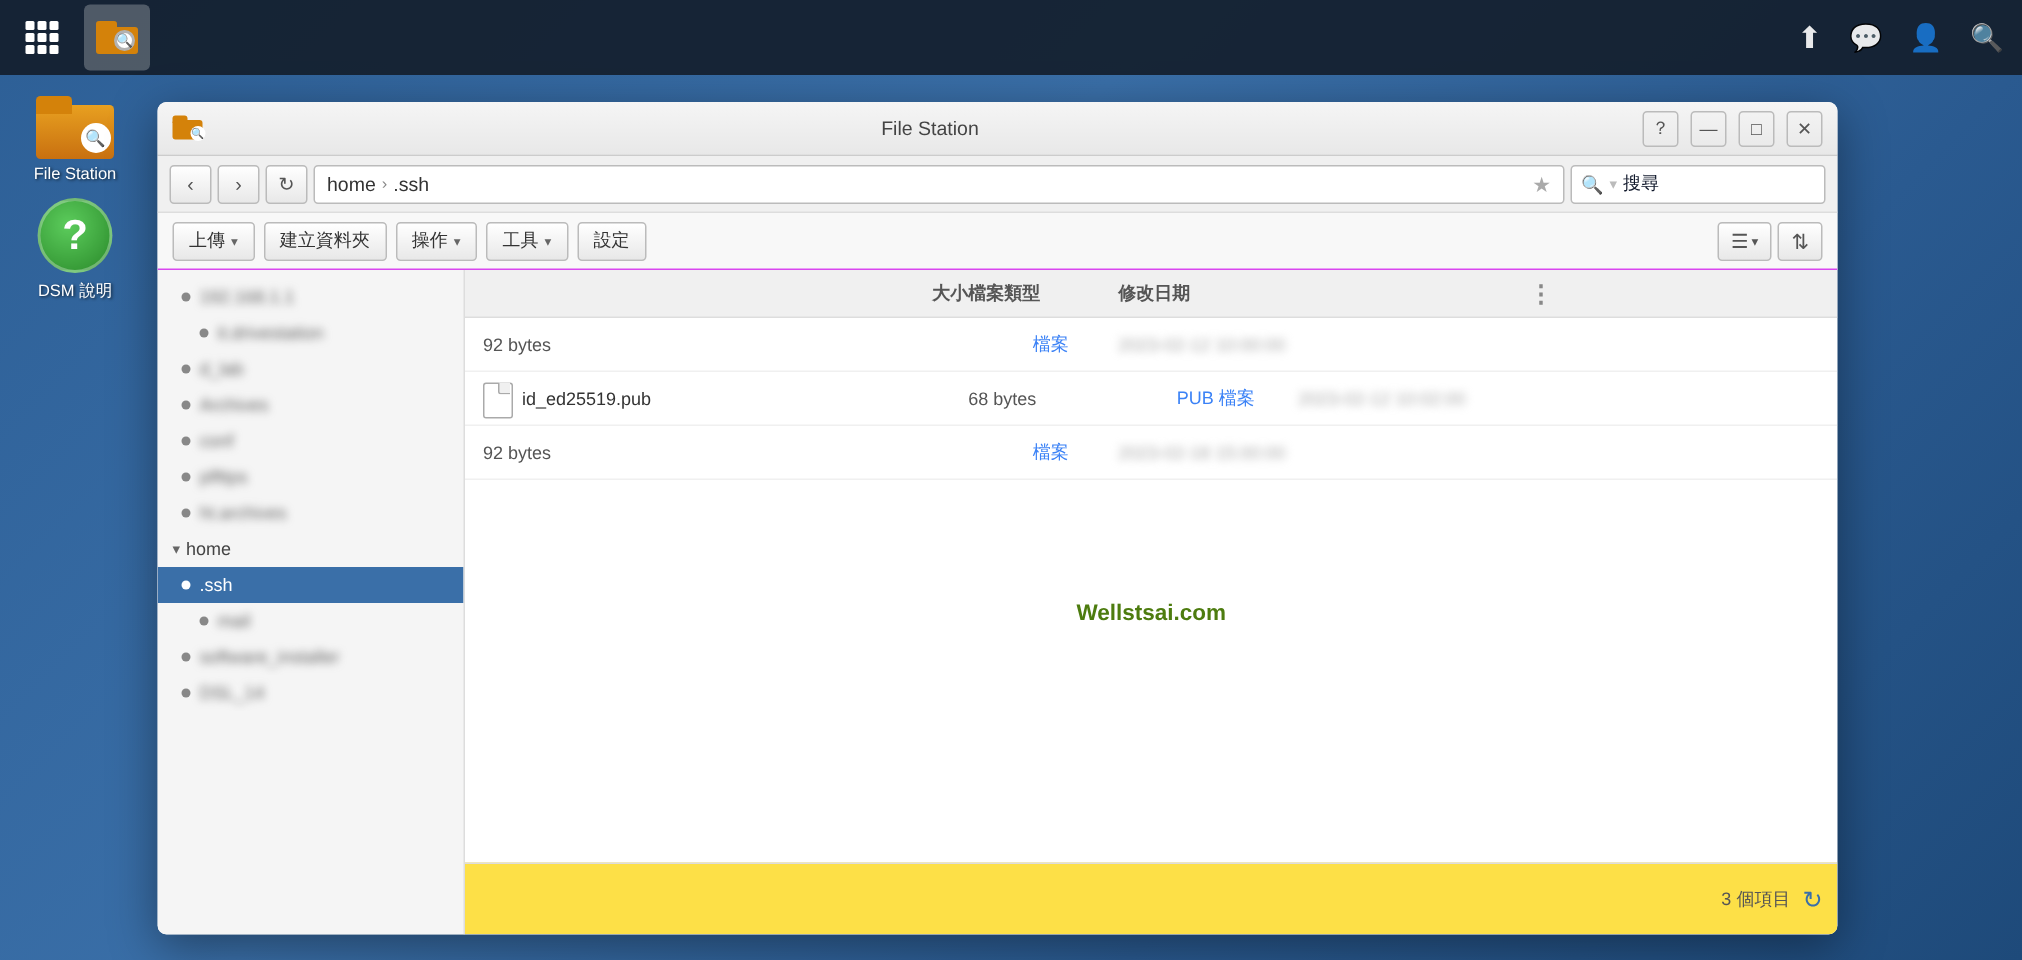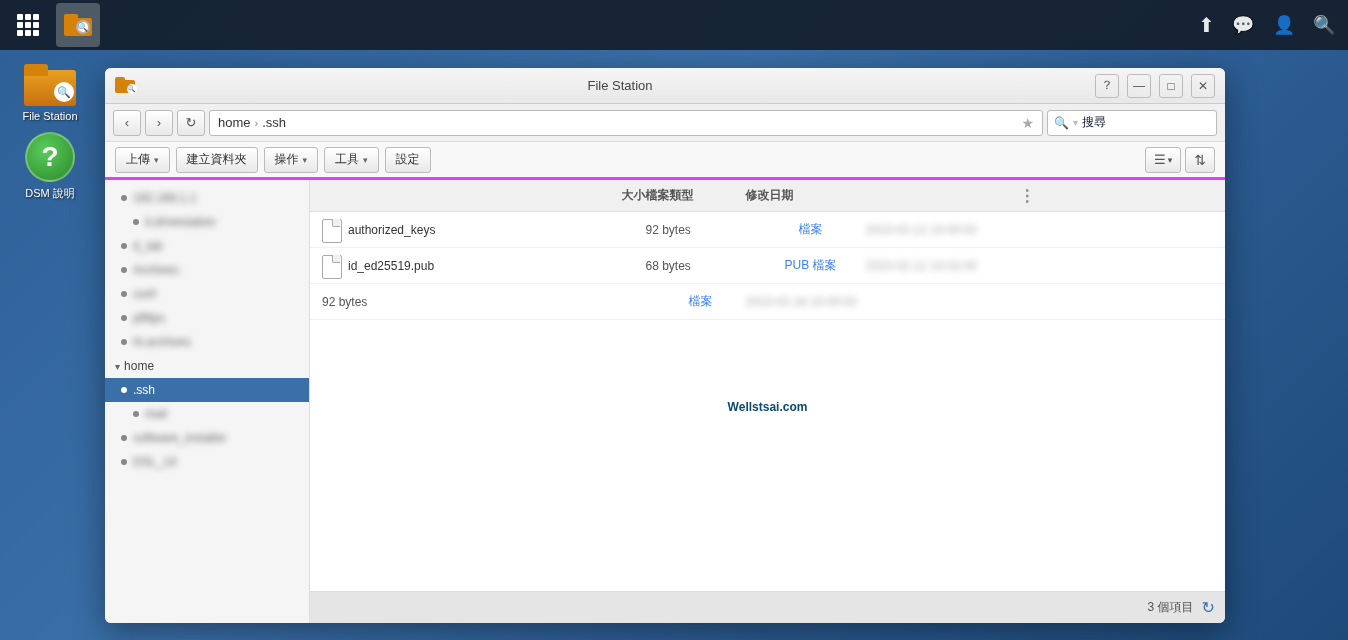--- a/index.html
+++ b/index.html
@@ -383,21 +383,21 @@
       padding: 0 6px;
       gap: 4px;
       font-size: 12px;
       color: #888;
     }
 
     
     .action-bar {
       height: 38px;
       background: #f8f8f8;
-      border-bottom: 3px solid #d946ef;
+      border-bottom: 1px solid #d946ef;
       display: flex;
       align-items: center;
       padding: 0 10px;
       gap: 6px;
       flex-shrink: 0;
     }
 
     .action-btn {
       height: 26px;
       padding: 0 10px;
@@ -596,31 +596,31 @@
     .file-size { color: #555; text-align: left; }
     .file-type { color: #3b82f6; text-align: center; padding-left: 10px; }
     .file-date { color: #aaa; filter: blur(3px); }
 
     
     .watermark {
       position: absolute;
       bottom: 30%;
       left: 50%;
       transform: translateX(-50%);
-      font-size: 12px;
+      font-size: 15px;
       font-weight: bold;
-      color: #0c4a6e;
+      color: #4d7c0f;
       white-space: nowrap;
       pointer-events: none;
     }
 
     
     .status-bar {
-      height: 32px;
-      background: #e5e5e5;
+      height: 48px;
+      background: #fde047;
       border-top: 1px solid #ddd;
       display: flex;
       align-items: center;
       justify-content: flex-end;
       padding: 0 10px;
       gap: 8px;
       font-size: 12px;
       color: #555;
       flex-shrink: 0;
     }
@@ -815,24 +815,20 @@
           </div>
           <div>
             <span>修改日期</span>
           </div>
           <div style="font-size:16px; color:#888; text-align:center;">⋮</div>
         </div>
 
         <div class="file-list-body">
 
           <div class="file-row">
-            <div class="file-name-cell">
-              <div class="file-icon"></div>
-              <span>authorized_keys</span>
-            </div>
             <div class="file-size">92 bytes</div>
             <div class="file-type">檔案</div>
             <div class="file-date">2023-02-12 10:00:00</div>
             <div></div>
           </div>
 
           <div class="file-row">
             <div class="file-name-cell">
               <div class="file-icon"></div>
               <span>id_ed25519.pub</span>

